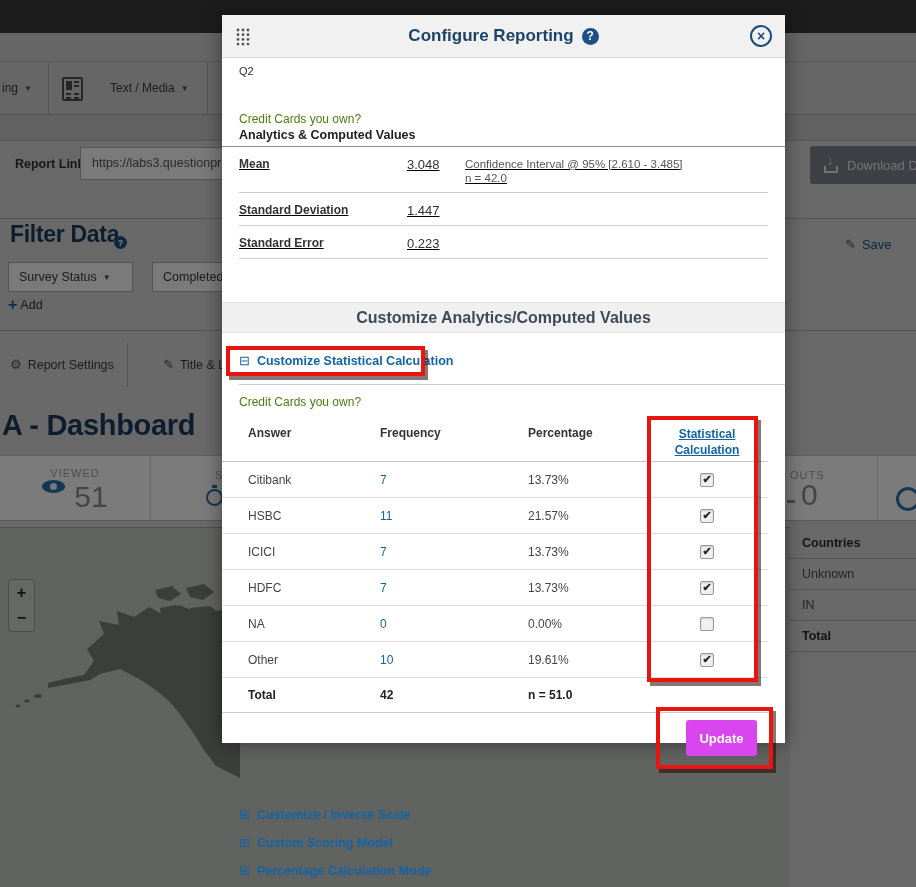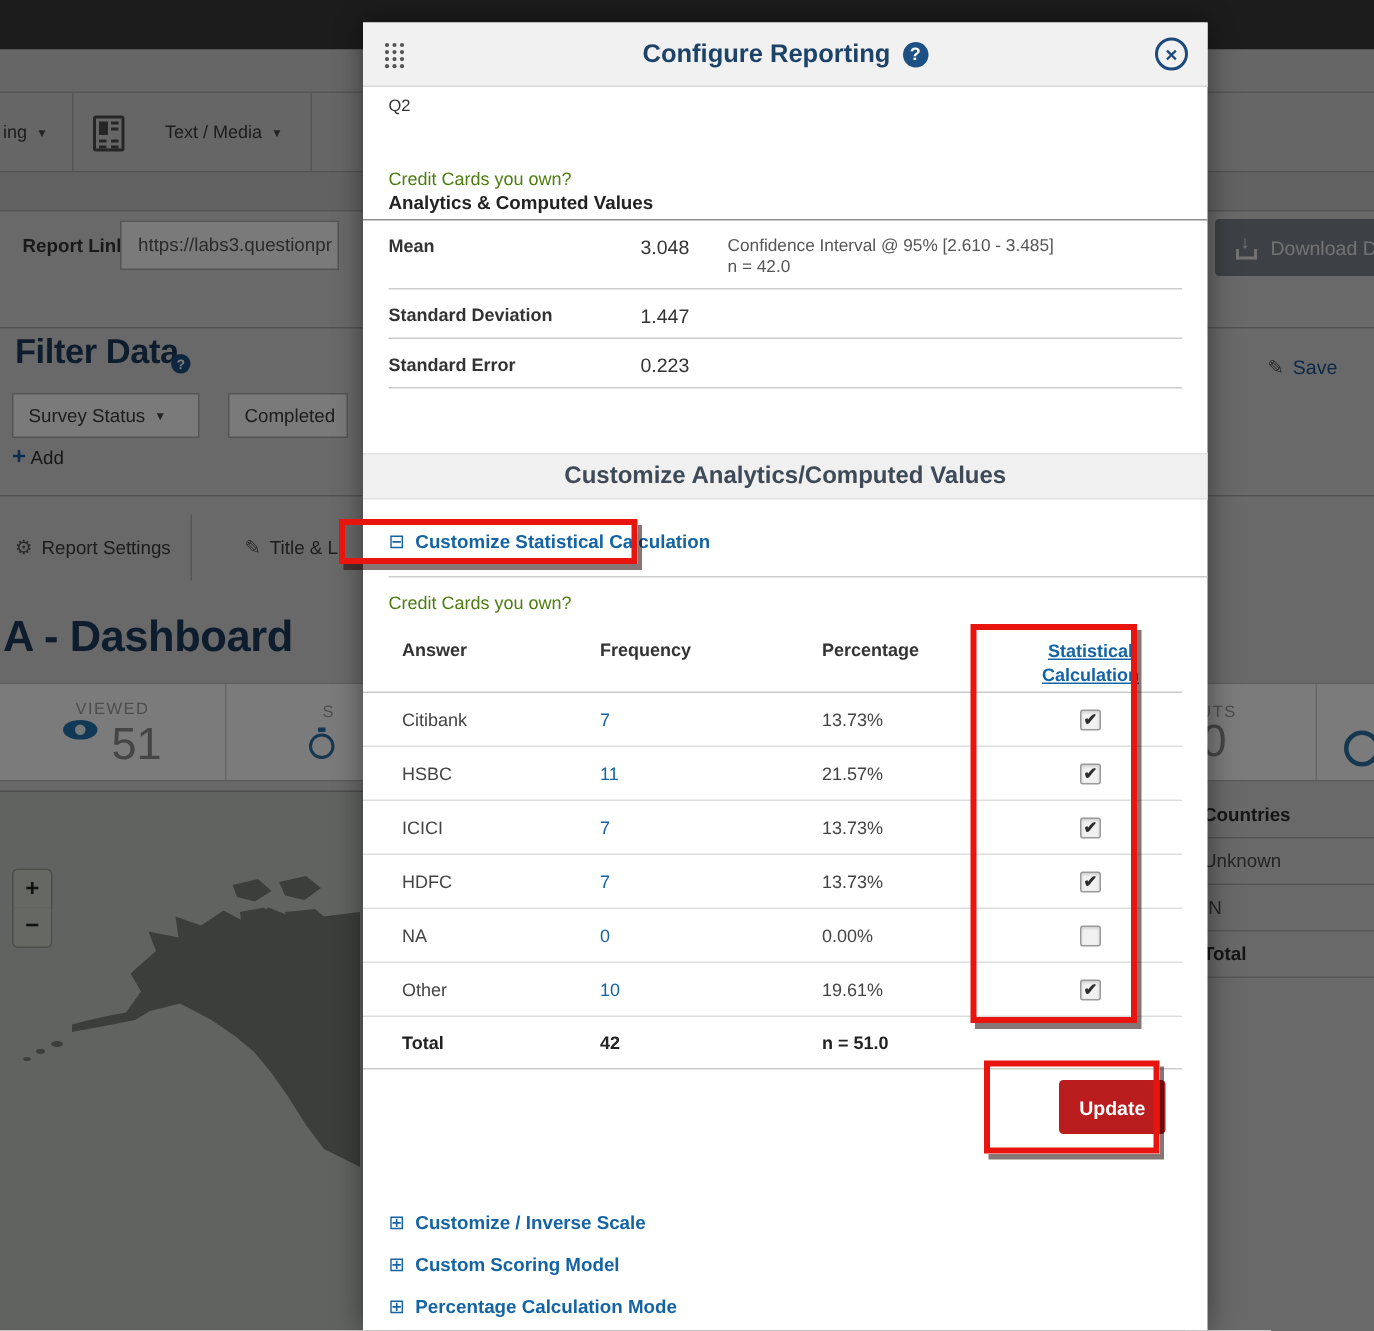--- a/index.html
+++ b/index.html
@@ -52,51 +52,51 @@
   .outs-dash { position:absolute; left:787px; top:44px; width:8px; height:3px; background:#909090; }
   .map { position:absolute; left:0; top:527px; width:790px; height:360px; background:#c2c7c0; border-top:1px solid #9a9a9a; overflow:hidden; }
   .zoom-btn { position:absolute; left:8px; width:27px; height:27px; background:#ccd0c9; border:1px solid #969a93; font-size:16px; font-weight:bold; color:#222; display:flex; align-items:center; justify-content:center; }
   .zoom-in { top:51px; border-radius:4px 4px 0 0; }
   .zoom-out { top:77px; border-radius:0 0 4px 4px; border-top:none; }
   .countries { position:absolute; left:789px; top:528px; width:127px; }
   .c-row { height:31px; display:flex; align-items:center; padding-left:13px; border-bottom:1px solid #adadad; font-size:12.5px; color:#4a4a4a; }
   .c-row.bold { font-weight:bold; color:#2b2b2b; }
   .dim { position:absolute; inset:0; background:rgba(0,0,0,0.5); z-index:5; }
   
-  .modal { position:absolute; left:222px; top:15px; width:563px; height:872px; background:#fff; z-index:10; box-shadow:0 0 18px rgba(0,0,0,0.45);margin-left:20px; }
+  .modal { position:absolute; left:222px; top:15px; width:563px; height:728px; background:#fff; z-index:10; box-shadow:0 0 18px rgba(0,0,0,0.45); }
   .modal-header { position:absolute; top:0; left:0; right:0; height:43px; background:#f1f1f1; border-bottom:1px solid #d8d8d8; display:flex; align-items:center; justify-content:center; gap:8px; }
   .modal-title { font-size:17px; font-weight:bold; color:#1d4468; }
   .help-badge { width:17px; height:17px; border-radius:50%; background:#1d5186; color:#fff; font-size:12px; font-weight:bold; display:flex; align-items:center; justify-content:center; }
   .drag-handle { position:absolute; left:14px; top:13px; }
   .close-btn { position:absolute; right:13px; top:10px; width:22px; height:22px; border-radius:50%; border:2px solid #1c4a7c; color:#1c4a7c; font-size:14px; font-weight:bold; display:flex; align-items:center; justify-content:center; background:#f1f1f1; line-height:1; }
   .q2 { position:absolute; top:50px; left:17px; font-size:11px; color:#333; }
   .m-question { position:absolute; left:17px; font-size:12px; color:#4d7c0f; }
   .an-heading { position:absolute; top:113px; left:17px; font-size:12.5px; font-weight:bold; color:#222; }
   .an-rule { position:absolute; top:131px; left:0; right:0; border-top:1px solid #8f8f8f; }
-  .an-table { position:absolute; top:132px; left:17px; right:17px; }
+  .an-table { position:absolute; top:132px; left:17px; right:17px;text-decoration:underline; }
   .an-row { display:grid; grid-template-columns:168px 58px 1fr; border-bottom:1px solid #ccc; padding:10px 0 7px; }
   .an-label { font-size:12px; font-weight:bold; color:#333; }
   .an-value { font-size:13px; color:#333; }
   .an-note { font-size:11.5px; color:#555; line-height:14px; }
   .gray-band { position:absolute; top:287px; left:0; right:0; height:31px; background:#f0f0f0; border-top:1px solid #e3e3e3; border-bottom:1px solid #e3e3e3; display:flex; align-items:center; justify-content:center; font-size:16px; font-weight:bold; color:#3e4a57; }
   .stat-link { position:absolute; top:338px; left:17px; display:flex; align-items:center; gap:7px; color:#1464a5; font-weight:bold; font-size:12.5px; }
   .collapse-icon::before { content:"⊟"; font-weight:normal; font-size:13px; }
   .expand-icon::before { content:"⊞"; font-weight:normal; font-size:13px; }
   .rule2 { position:absolute; top:369px; left:17px; right:0; border-top:1px solid #ccc; }
   .fq { position:absolute; top:405px; left:0; right:17px; }
   .fq-header, .fq-row { display:grid; grid-template-columns:132px 148px 119px 120px; padding-left:26px; }
   .fq-header { height:42px; border-bottom:1px solid #c9c9c9; font-size:12px; font-weight:bold; color:#333; padding-top:6px; }
   .fq-stat-h { color:#1464a5; text-align:center; line-height:16px;text-decoration:underline; }
   .fq-row { height:36px; align-items:center; border-bottom:1px solid #ddd; font-size:12px; color:#444; }
   .fq-freq { color:#1464a5; }
   .fq-cb-cell { display:flex; justify-content:center; }
   .cb { width:14px; height:14px; border:1px solid #999; border-radius:2px; background:#f1f1f1; display:inline-flex; align-items:center; justify-content:center; box-shadow:inset 0 1px 2px rgba(0,0,0,0.15); }
   .cb.checked::after { content:"✔"; font-size:11px; color:#2d2d2d; font-weight:bold; }
   .fq-total { font-weight:bold; color:#222; height:35px; border-bottom:1px solid #ccc; }
-  .update-btn { position:absolute; left:464px; top:705px; width:71px; height:36px; background:#b91c1c; border:none; border-radius:3px; color:#fff; font-size:13px; font-weight:bold; font-family:"Liberation Sans",sans-serif; cursor:pointer; }
+  .update-btn { position:absolute; left:464px; top:705px; width:71px; height:36px; background:#d946ef; border:none; border-radius:3px; color:#fff; font-size:13px; font-weight:bold; font-family:"Liberation Sans",sans-serif; cursor:pointer; }
   .section-links { position:absolute; top:792px; left:17px; }
   .section-link { display:flex; align-items:center; gap:7px; color:#1464a5; font-weight:bold; font-size:12.5px; margin-bottom:13px; }
   
   .ann { position:absolute; border:4px solid #e8150e; box-shadow:3px 4px 0 rgba(35,5,5,0.55); z-index:20; pointer-events:none; }
   #ann1 { left:226px; top:346px; width:199px; height:30px; }
   #ann2 { left:647px; top:416px; width:111px; height:266px; }
   #ann3 { left:656px; top:707px; width:117px; height:62px; }
 </style>
 </head>
 <body>

